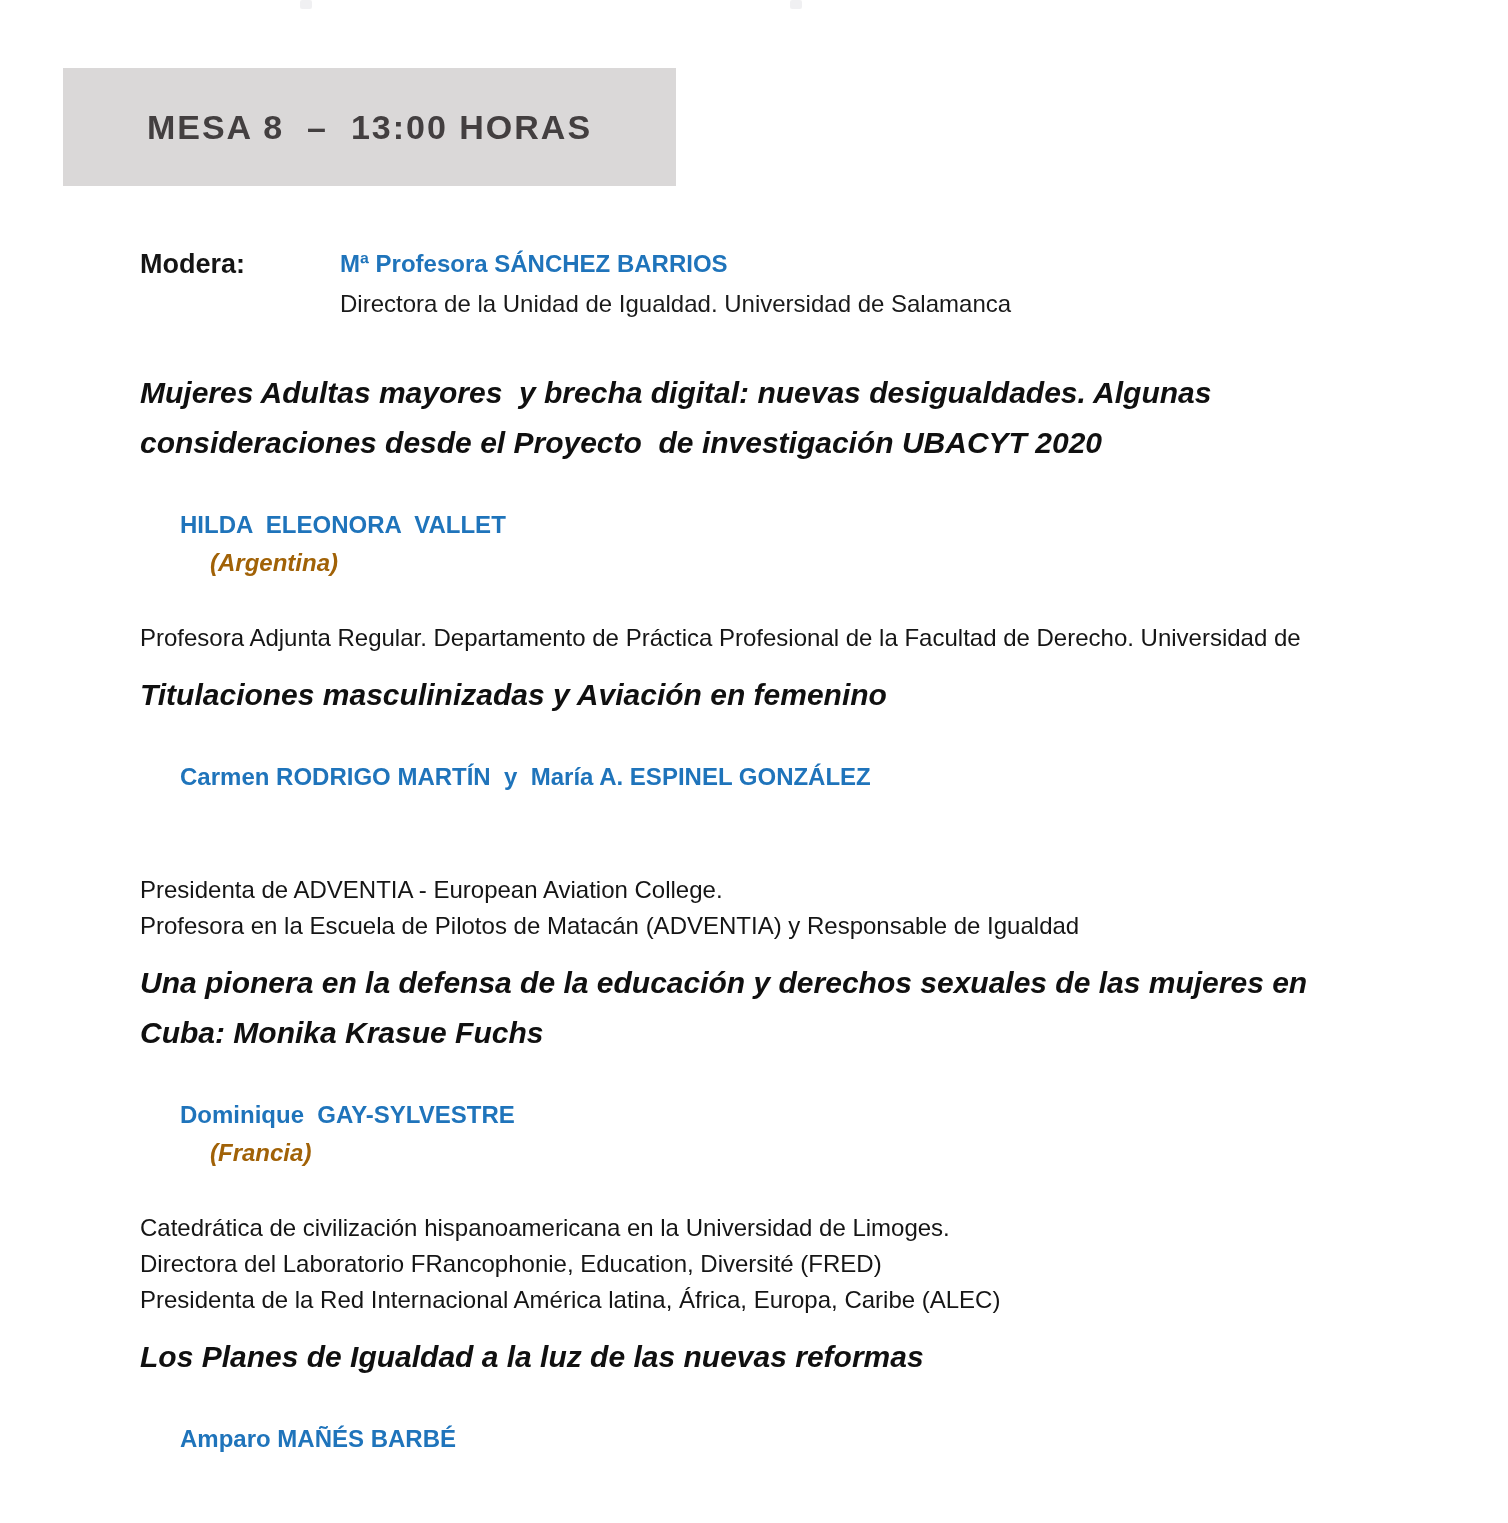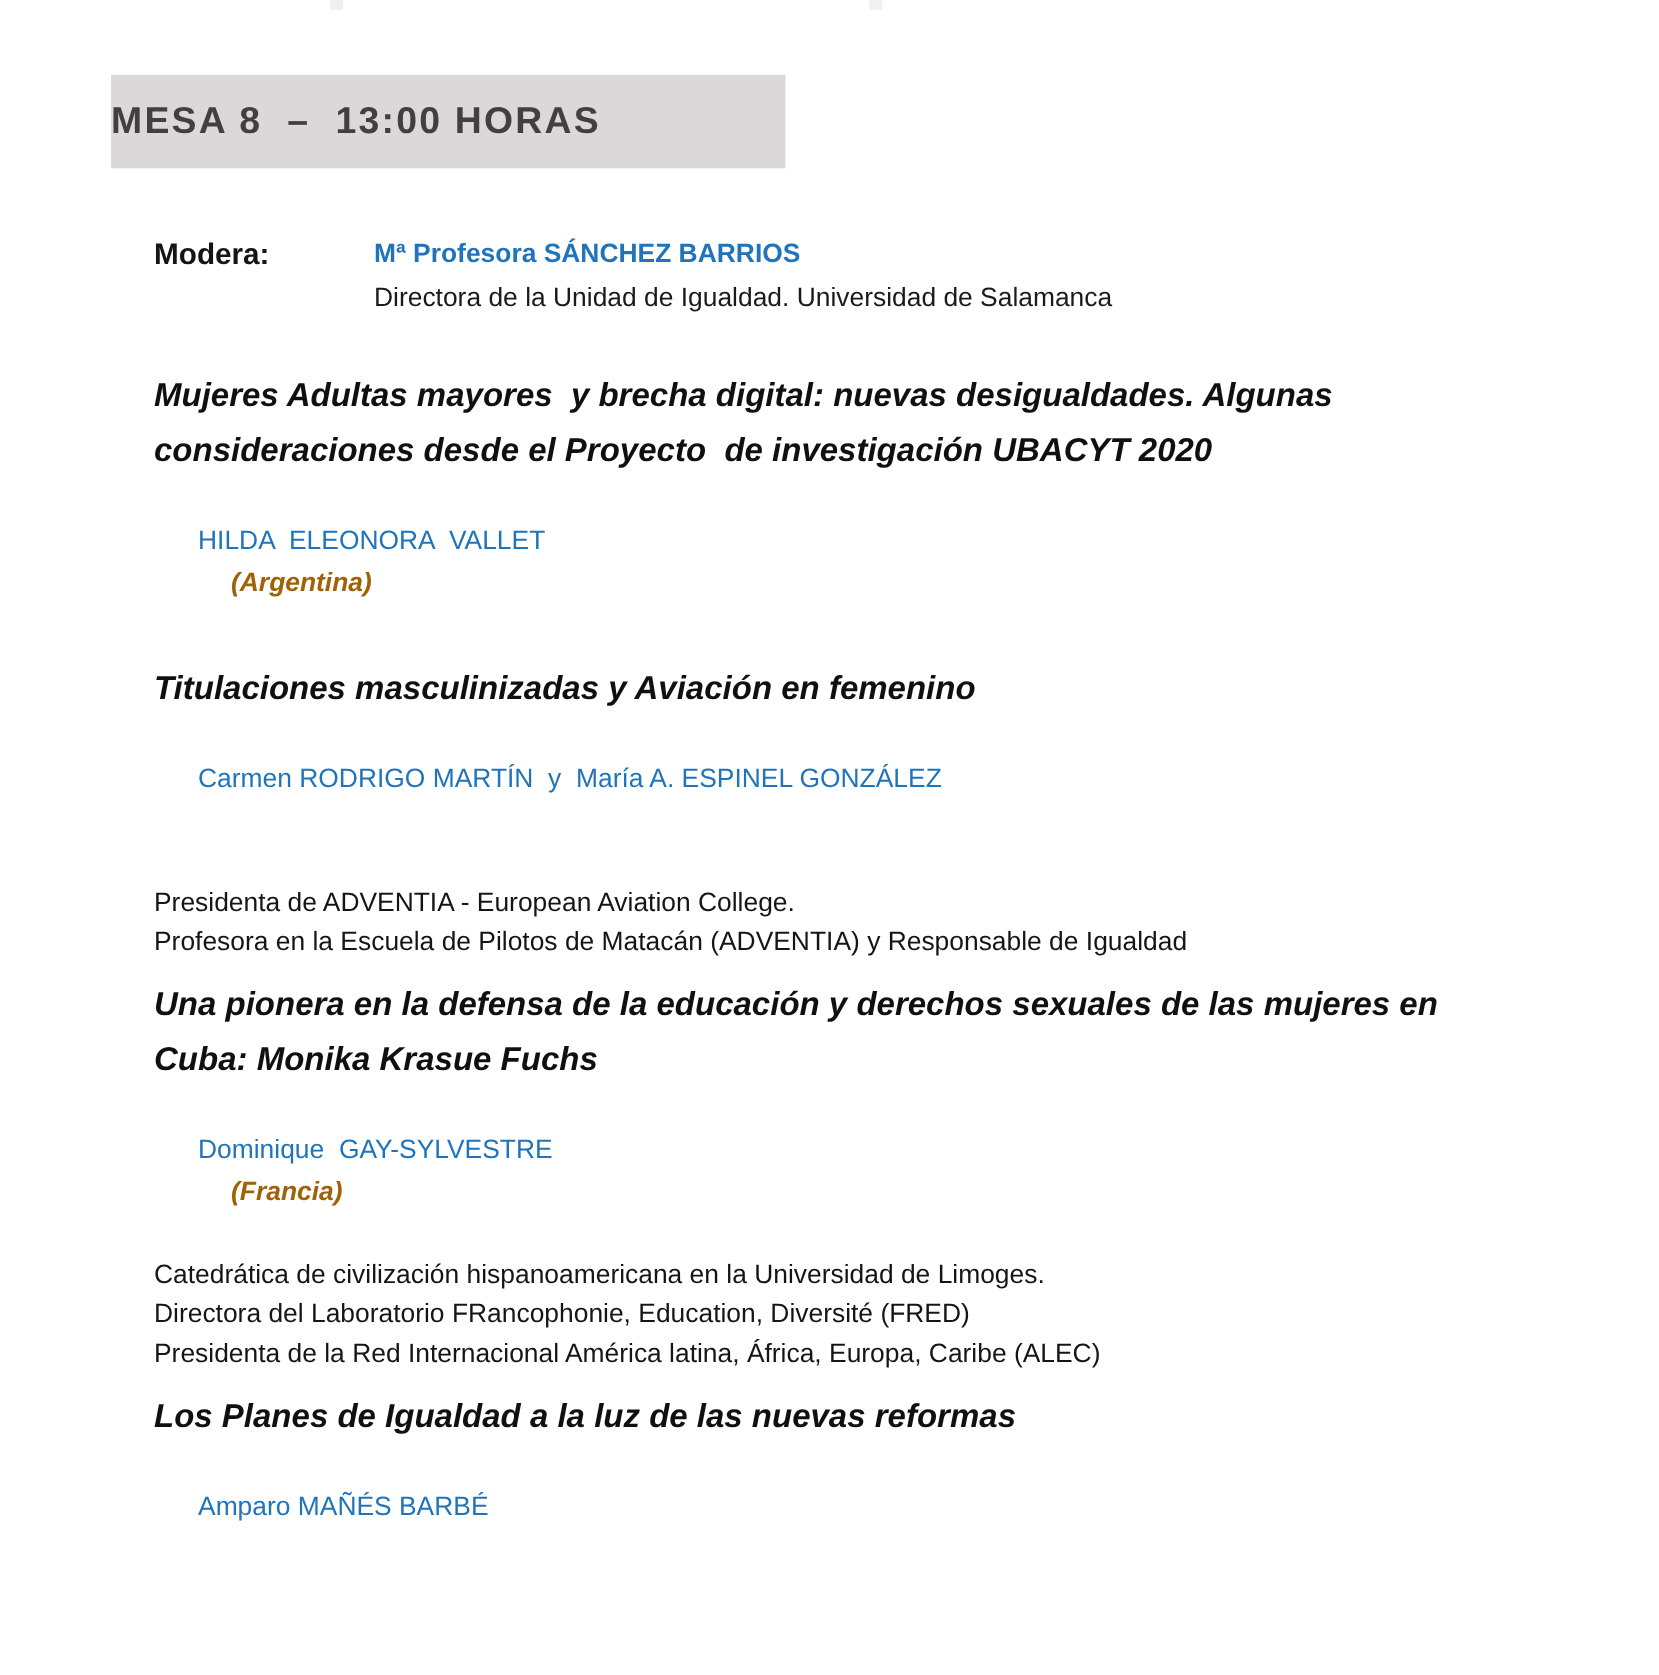--- a/index.html
+++ b/index.html
@@ -18,26 +18,27 @@
     width: 12px;
     height: 9px;
     background: #ececef;
     border-radius: 2px;
     opacity: .8;
   }
   .stray-mark.m1 { left: 300px; }
   .stray-mark.m2 { left: 790px; }
 
   .banner {
-    margin: 68px 0 0 101px;
+    margin: 68px 0 0 63px;
     width: 613px;
-    height: 85px;
+    height: 118px;
     background: var(--banner_bg, #dad8d8);
     display: flex;
     align-items: center;
+    justify-content: center;
   }
   .banner-text {
     font-size: 34px;
     font-weight: bold;
     letter-spacing: 2px;
     color: var(--banner_text, #433f40);
     white-space: pre-wrap;
   }
 
   .moderator {
@@ -71,21 +72,21 @@
     font-style: italic;
     color: #101010;
     white-space: pre-wrap;
   }
   .speaker-line {
     font-size: 24px;
     line-height: 38px;
     white-space: pre-wrap;
   }
   .speaker-names {
-    font-weight: normal;
+    font-weight: bold;
     color: var(--accent_blue, #1f74bb);
   }
   .speaker-country {
     font-weight: bold;
     font-style: italic;
     color: #a16207;
     margin-left: 30px;
   }
   .detail-line {
     font-size: 24px;
@@ -115,20 +116,21 @@
   </div>
 
   <div class="sessions" id="sessions">
   <div class="session">
     <div class="session-title"><div>Mujeres Adultas mayores  y brecha digital: nuevas desigualdades. Algunas</div><div>consideraciones desde el Proyecto  de investigación UBACYT 2020</div></div>
     <div class="speaker-line">
       <span class="speaker-names">HILDA  ELEONORA  VALLET</span>
       <span class="speaker-country">(Argentina)</span>
     </div>
     <div class="session-details">
+          <div class="detail-line">Profesora Adjunta Regular. Departamento de Práctica Profesional de la Facultad de Derecho. Universidad de</div>
         </div>
   </div>
 
   <div class="session">
     <div class="session-title"><div>Titulaciones masculinizadas y Aviación en femenino</div></div>
     <div class="speaker-line">
       <span class="speaker-names">Carmen RODRIGO MARTÍN  y  María A. ESPINEL GONZÁLEZ</span>
       
     </div>
     <div class="session-details">

